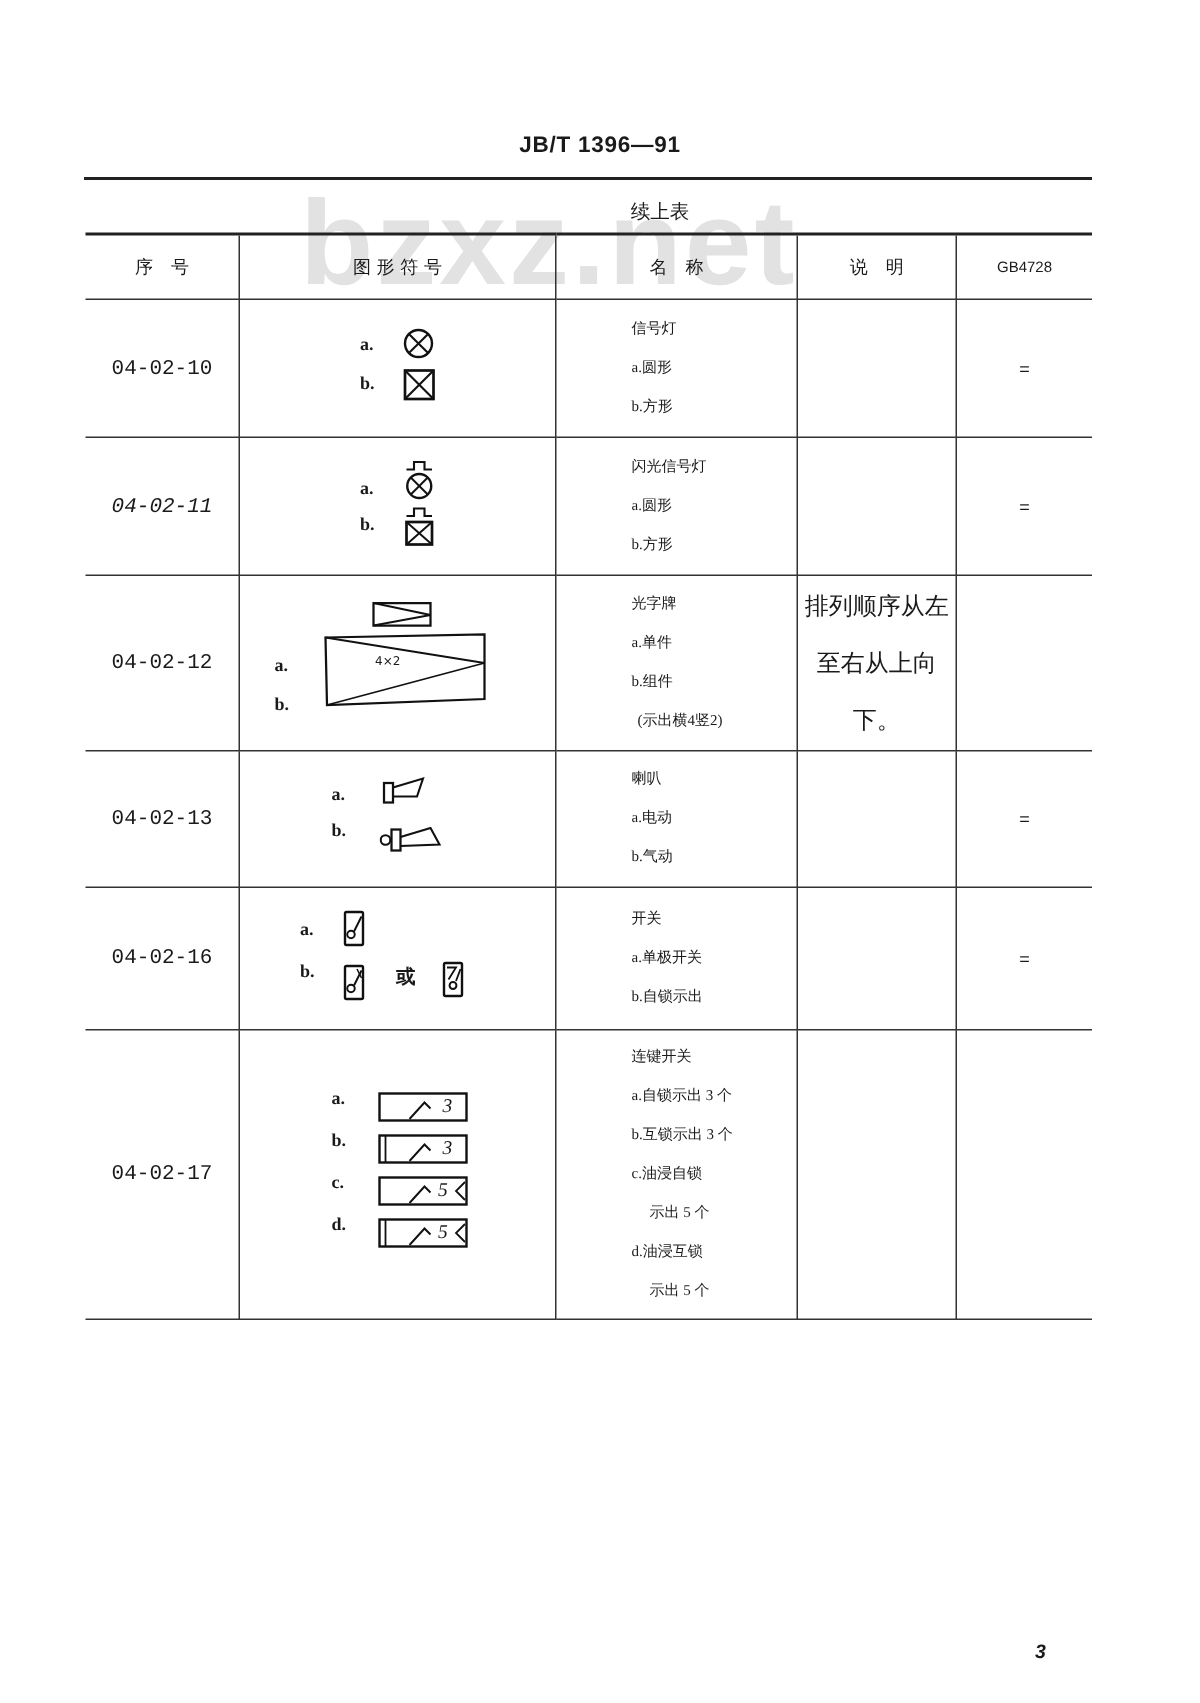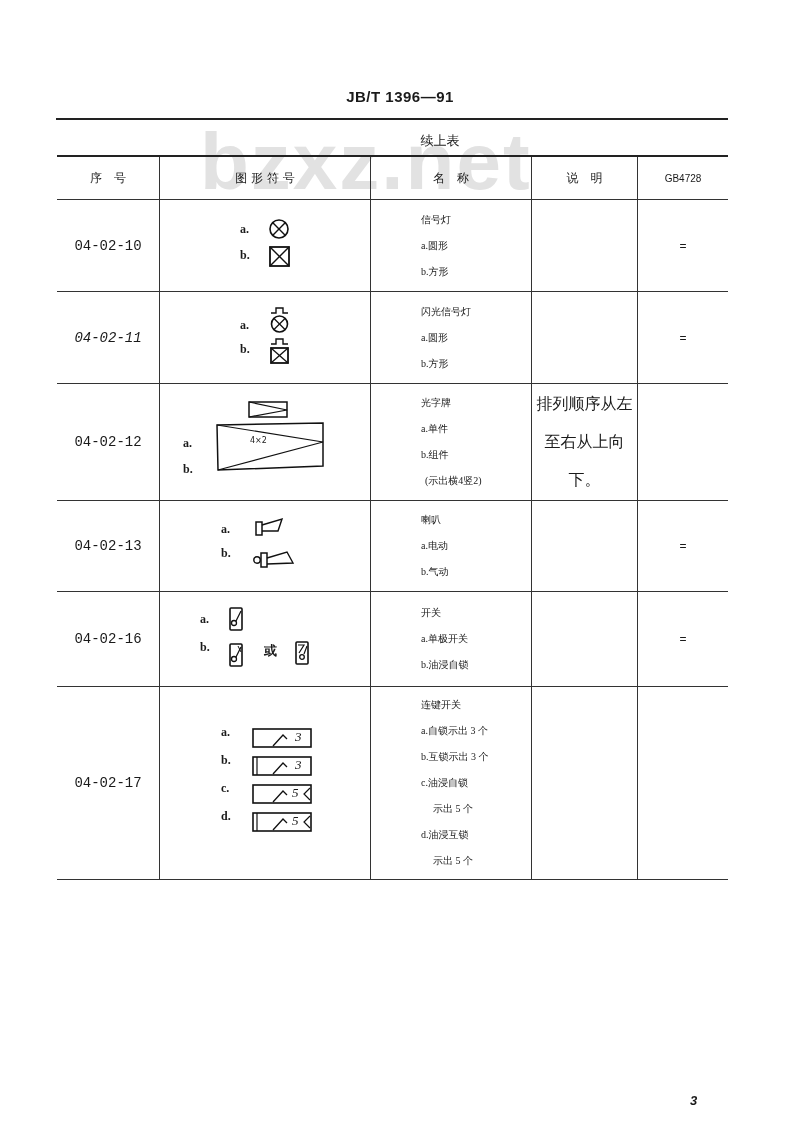--- a/index.html
+++ b/index.html
@@ -195,21 +195,21 @@
           <circle cx="8" cy="17" r="2.3" fill="none" stroke="#111" stroke-width="1.3"></circle>
           <polyline points="4,5 10,5 5,13" fill="none" stroke="#111" stroke-width="1.2"></polyline>
           <line x1="10" y1="14" x2="13" y2="6" stroke="#111" stroke-width="1.2"></line>
         </svg>
       </div>
     </td>
     <td class="c-name">
       <div class="name-list">
         <div>开关</div>
         <div>a.单极开关</div>
-        <div>b.油浸自锁</div>
+        <div>b.自锁示出</div>
       </div>
     </td>
     <td class="c-desc"></td>
     <td class="c-gb eq">=</td>
   </tr>
 
   <tr style="height:193px">
     <td class="c-no">04-02-17</td>
     <td class="c-sym">
       <div class="sym-box" style="width:100px;height:116px;">

